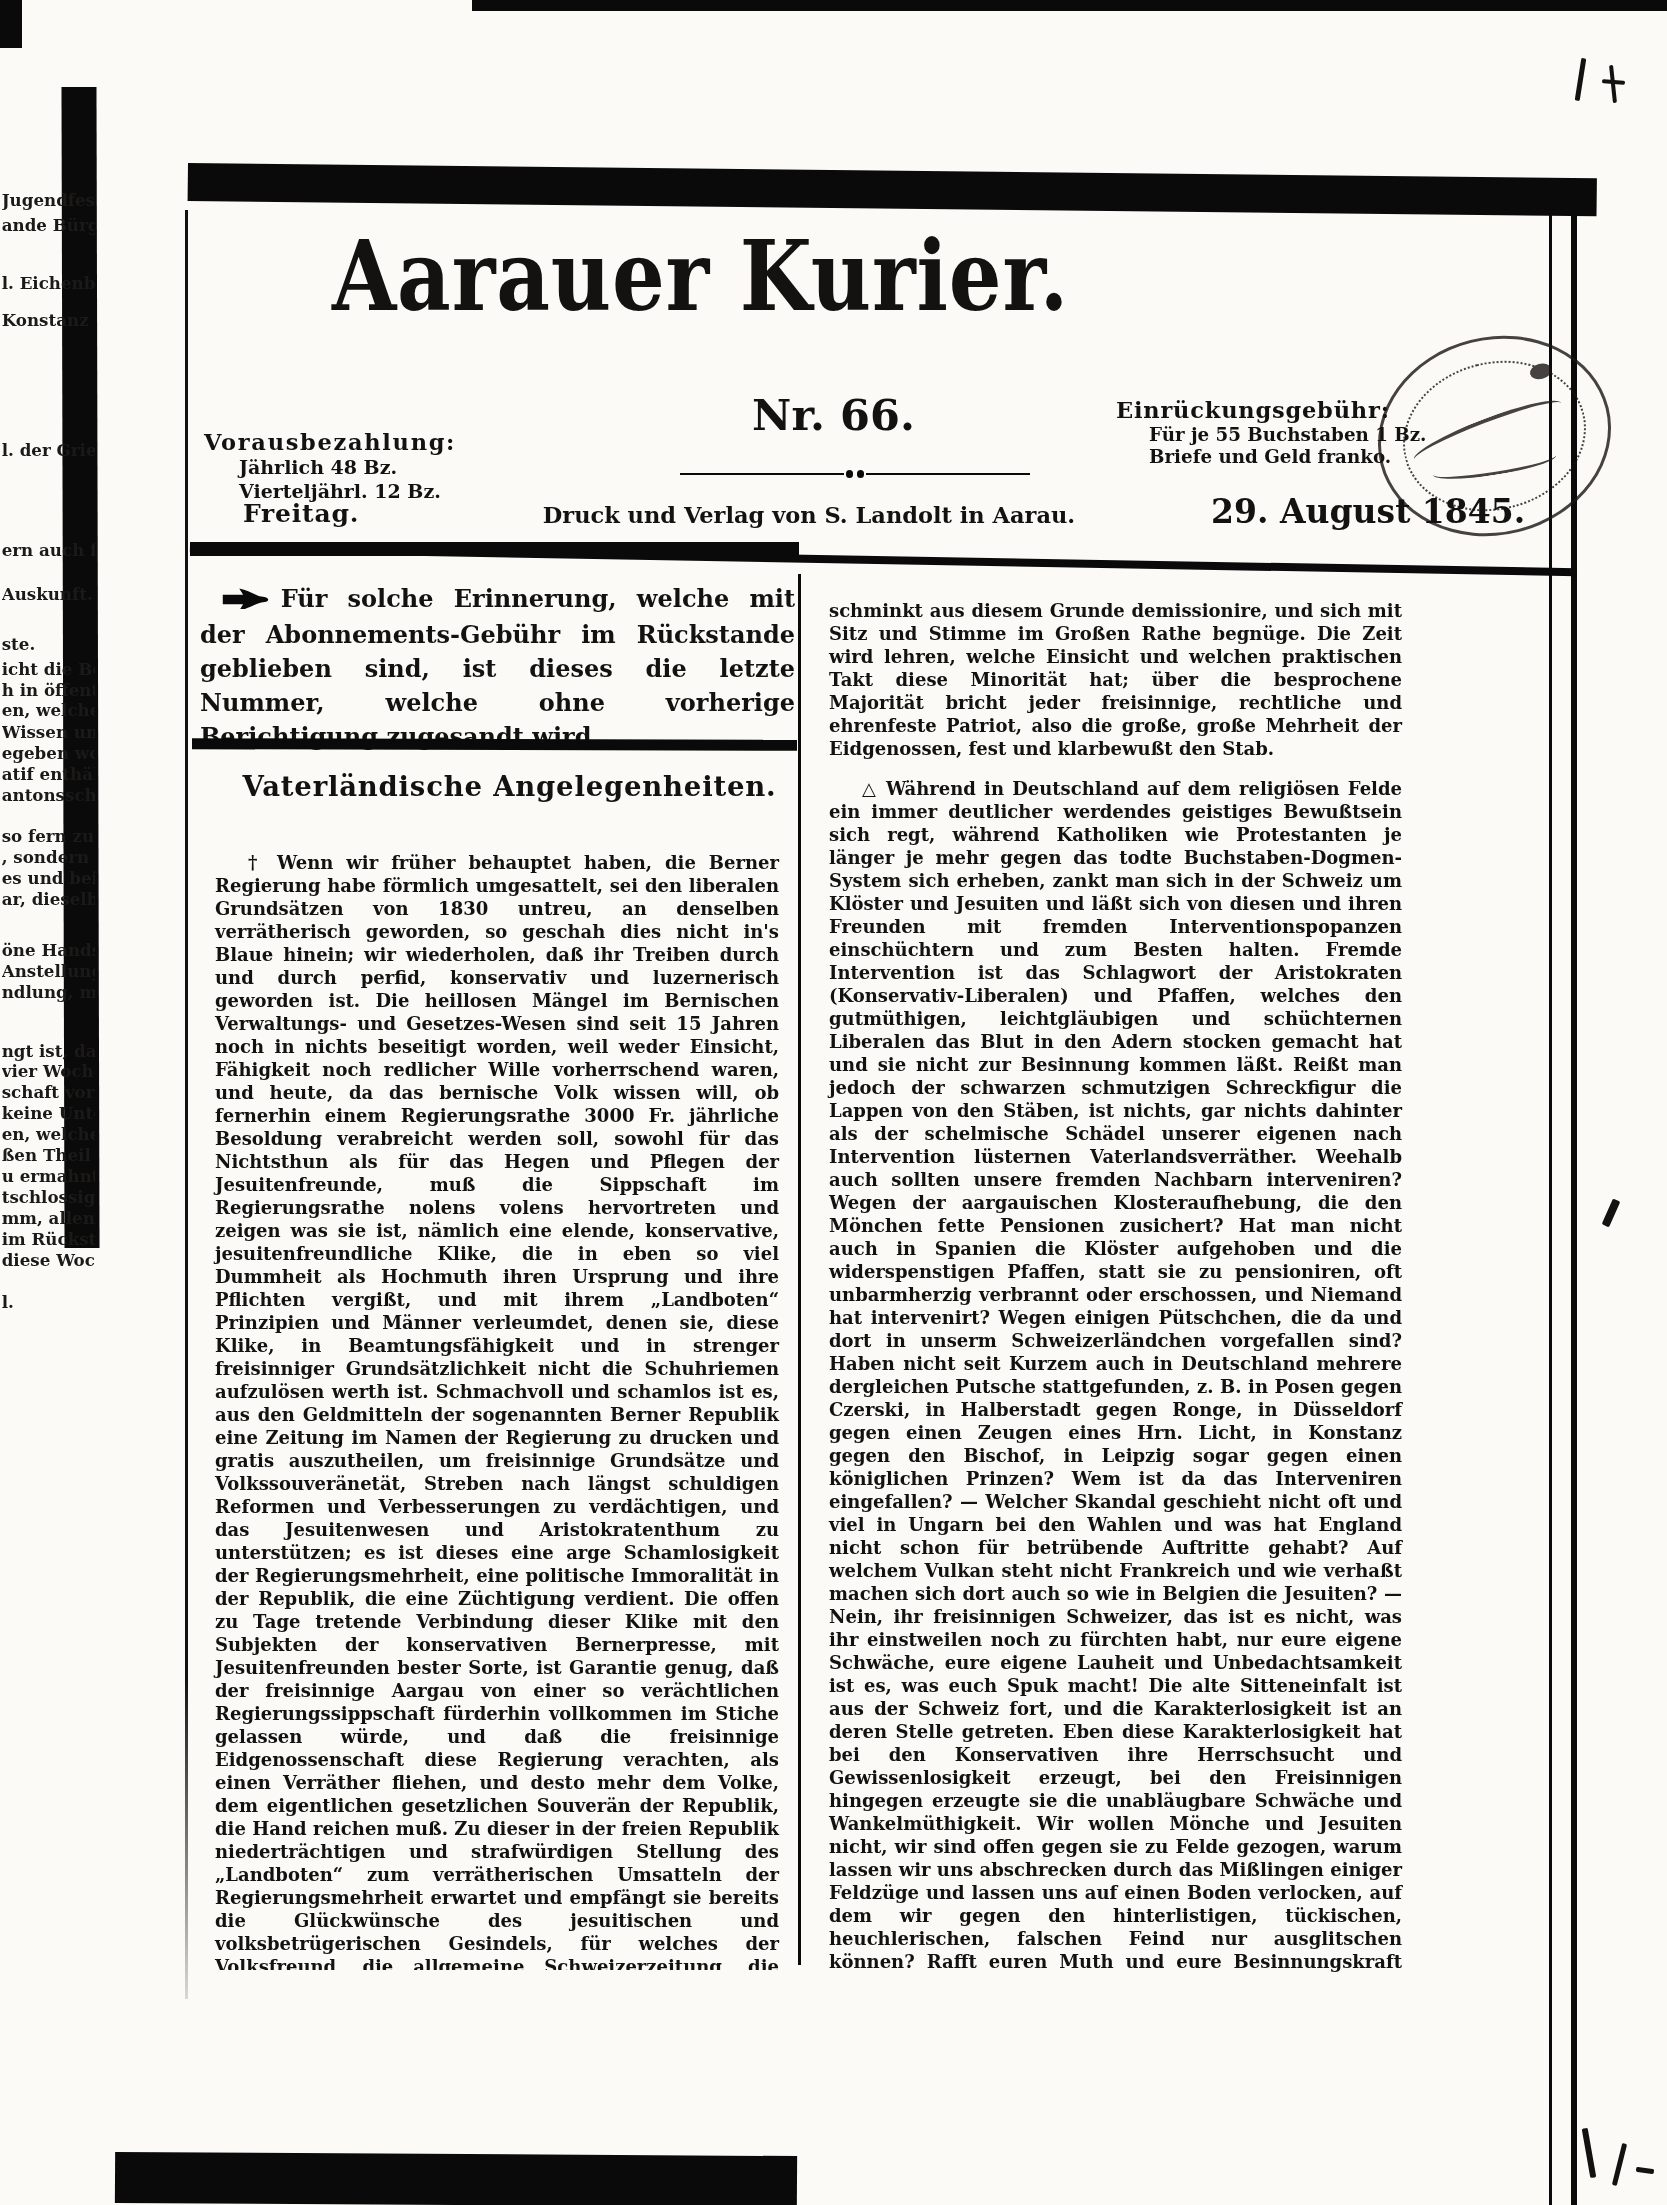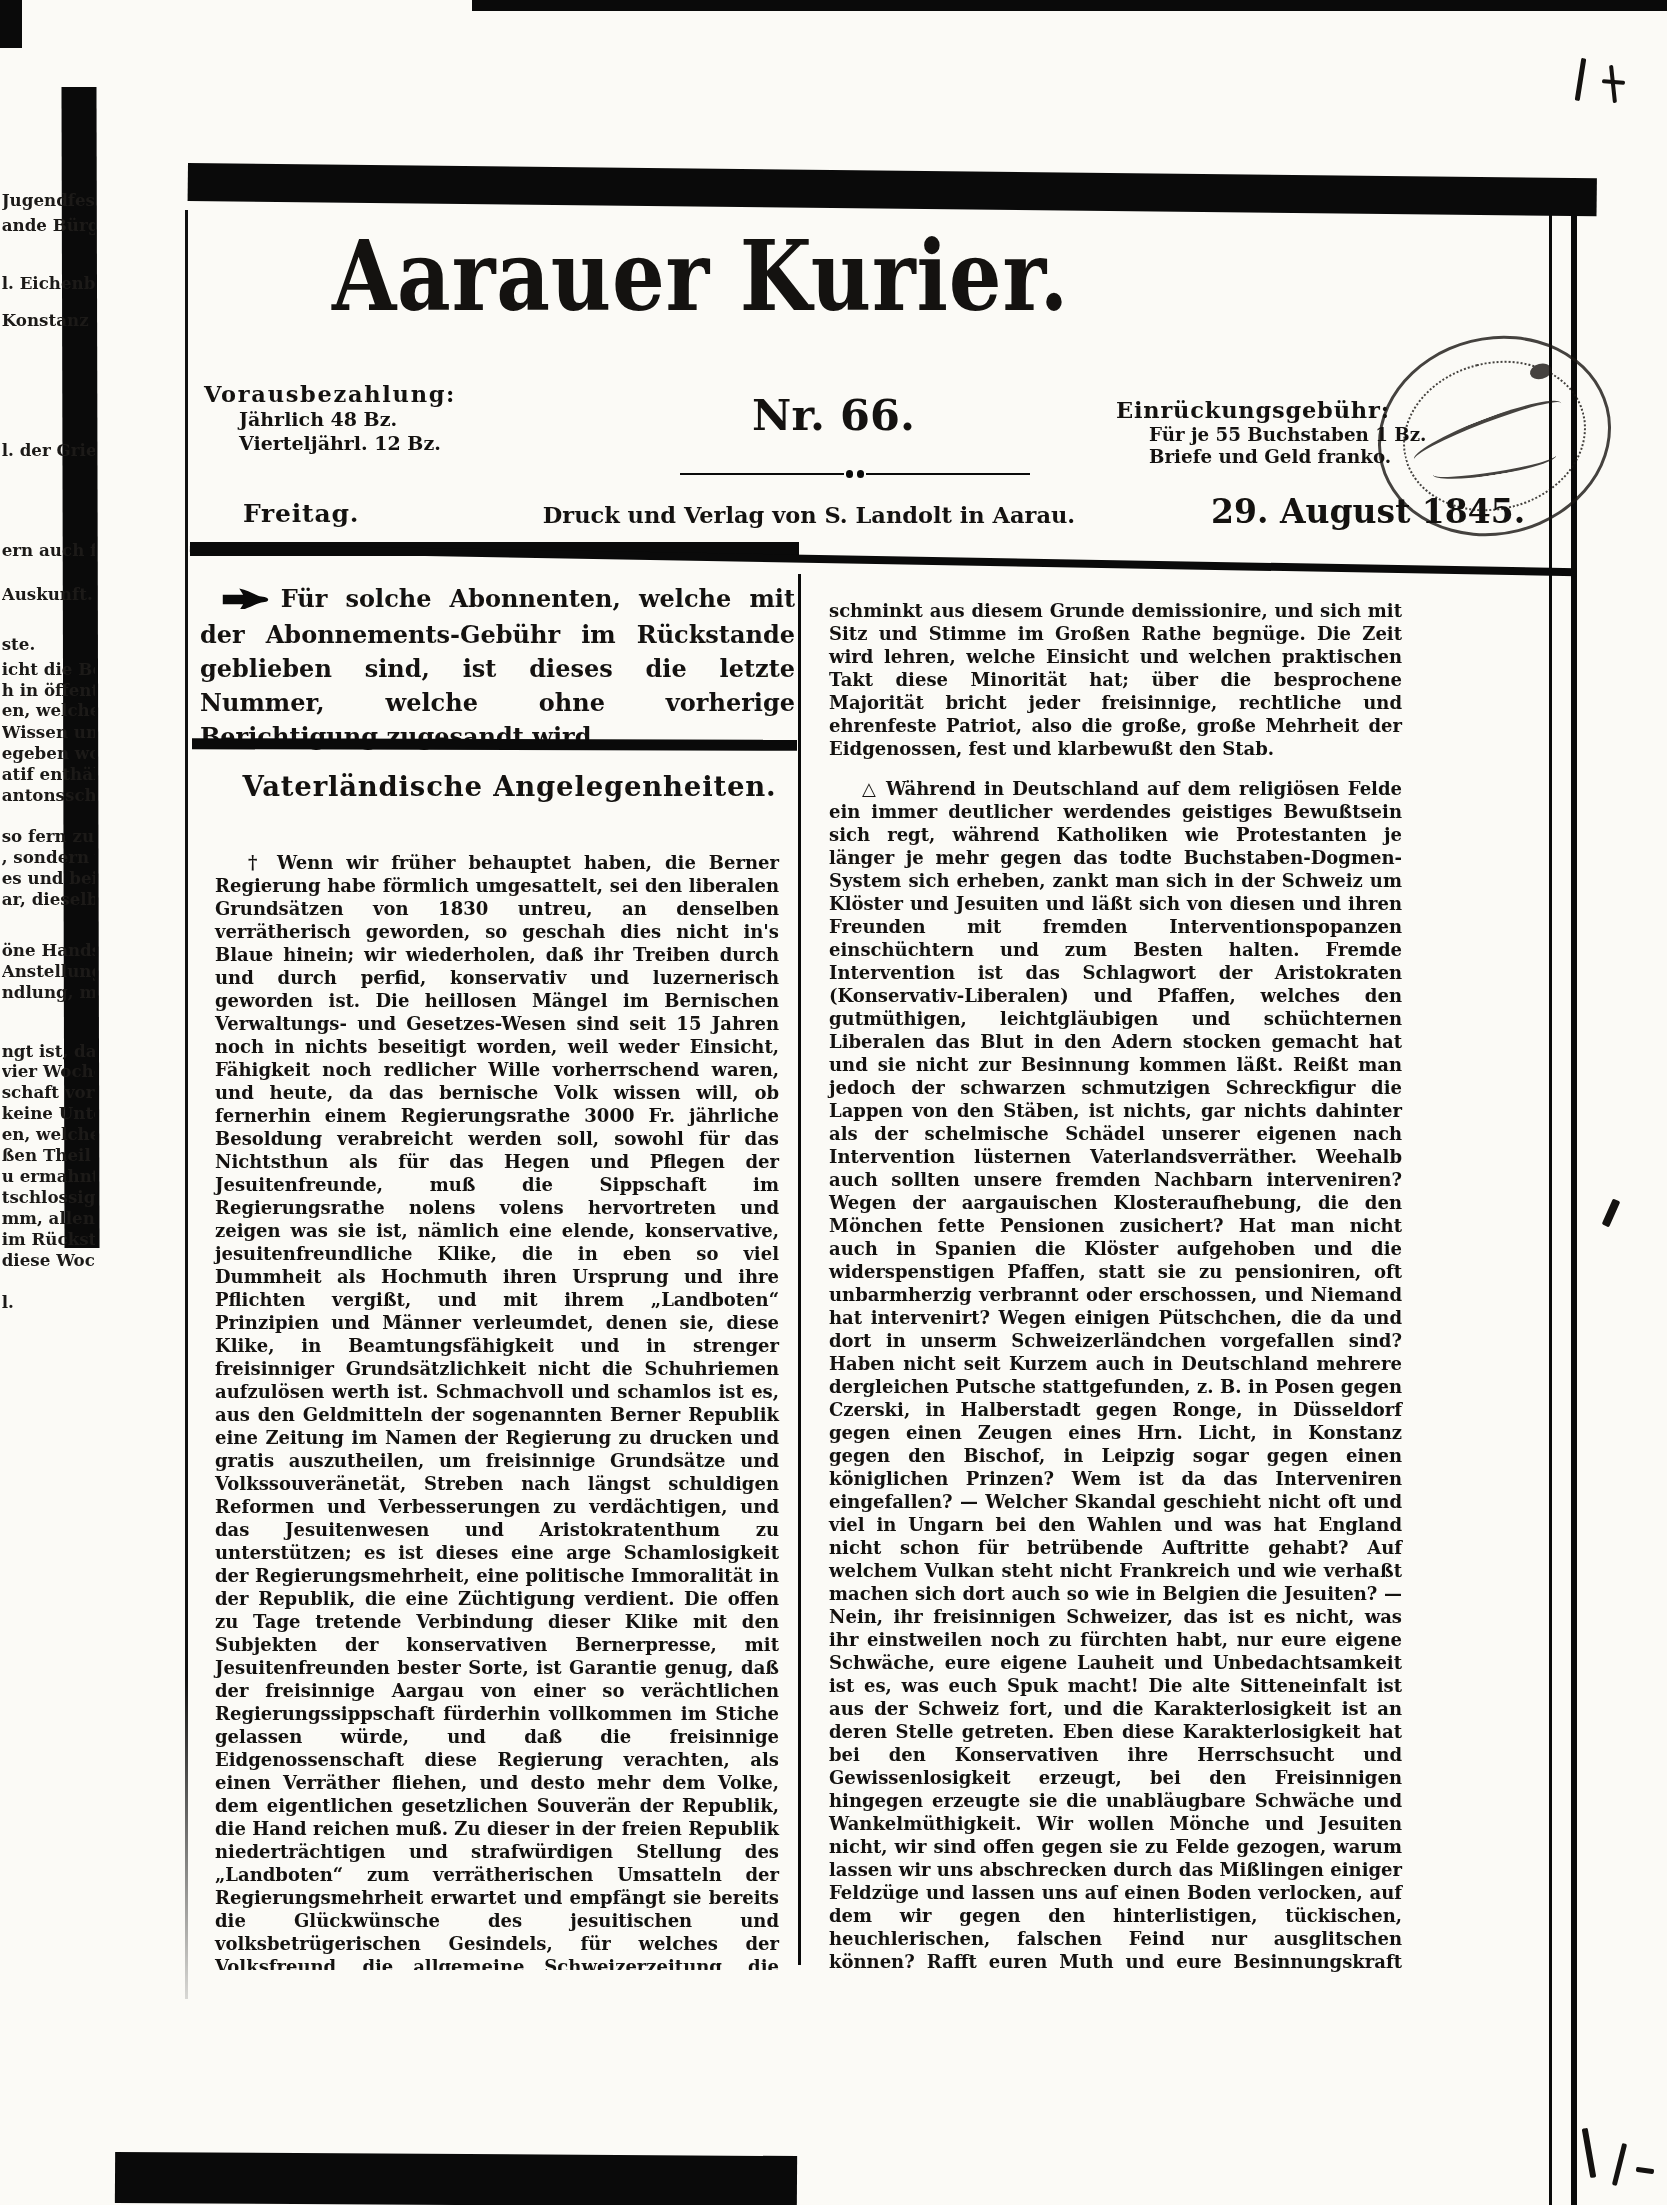--- a/index.html
+++ b/index.html
@@ -27,21 +27,21 @@
   #marginalia{left:0;top:0;width:97px;height:2205px;}
   .frag{position:absolute;left:1.7px;width:93px;overflow:hidden;white-space:nowrap;
         font-size:16.7px;font-weight:bold;color:#1c1a18;}
 
   
   #masthead-title{left:292px;top:218px;width:817px;text-align:center;
     font-size:83px;font-weight:bold;letter-spacing:0.8px;transform:scaleY(1.18);transform-origin:center top;}
 
   
   #prepayment{left:204px;top:380px;width:275px;line-height:1.25;}
-  #prepayment .hlabel{font-size:22.5px;font-weight:bold;letter-spacing:1.7px;}
+  #prepayment .hlabel{font-size:22.5px;font-weight:bold;letter-spacing:1.7px;margin-top:48px;}
   #prepayment .hline{font-size:19px;font-weight:bold;padding-left:35px;}
   #issue-number{left:717px;top:390px;width:233px;text-align:center;font-size:43px;font-weight:bold;}
   #ornament{left:680px;top:469px;width:350px;height:10px;display:flex;align-items:center;}
   #ornament .bar{flex:1;height:2.5px;background:#0a0a0a;}
   #ornament .dot{width:7.5px;height:7.5px;border-radius:50%;background:#0a0a0a;margin:0 1.7px;}
   #insertion-fee{left:1116px;top:397px;width:350px;line-height:1.2;}
   #insertion-fee .hlabel{font-size:22.5px;font-weight:bold;letter-spacing:0.8px;}
   #insertion-fee .hline{font-size:18.3px;font-weight:bold;padding-left:33px;}
 
   
@@ -162,21 +162,21 @@
 
 <div class="abs frak" id="dateline-weekday">Freitag.</div>
 <div class="abs frak" id="dateline-imprint">Druck und Verlag von S. Landolt in Aarau.</div>
 <div class="abs frak" id="dateline-date">29. August 1845.</div>
 <div class="abs ink" id="rule-under-dateline-thick"></div>
 <div class="abs ink" id="rule-under-dateline"></div>
 
 <div class="abs" id="notice">
   <span class="manicule"><svg width="47" height="22" viewBox="0 0 60 28">
         <path fill="#0a0a0a" d="M1 10 h26 l-5 -8 c10 2 16 6 24 9 c5 2 13 1 13 5 c0 4 -8 3 -13 5 c-8 3 -14 7 -24 9 l5 -8 h-26 z"></path>
-      </svg></span><span>Für solche Abonnenten, welche mit der Abonnements-Gebühr im Rückstande geblieben sind, ist dieses die letzte Nummer, welche ohne vorherige Berichtigung zugesandt wird.</span>
+      </svg></span><span>Für solche Erinnerung, welche mit der Abonnements-Gebühr im Rückstande geblieben sind, ist dieses die letzte Nummer, welche ohne vorherige Berichtigung zugesandt wird.</span>
 </div>
 <div class="abs ink" id="rule-under-notice"></div>
 
 <div class="abs frak" id="section-heading">Vaterländische Angelegenheiten.</div>
 
 <div class="abs colbody" id="col-left">
   <p><span>†</span> <span>Wenn wir früher behauptet haben, die Berner Regierung habe förmlich umgesattelt, sei den liberalen Grundsätzen von 1830 untreu, an denselben verrätherisch geworden, so geschah dies nicht in's Blaue hinein; wir wiederholen, daß ihr Treiben durch und durch perfid, konservativ und luzernerisch geworden ist. Die heillosen Mängel im Bernischen Verwaltungs- und Gesetzes-Wesen sind seit 15 Jahren noch in nichts beseitigt worden, weil weder Einsicht, Fähigkeit noch redlicher Wille vorherrschend waren, und heute, da das bernische Volk wissen will, ob fernerhin einem Regierungsrathe 3000 Fr. jährliche Besoldung verabreicht werden soll, sowohl für das Nichtsthun als für das Hegen und Pflegen der Jesuitenfreunde, muß die Sippschaft im Regierungsrathe nolens volens hervortreten und zeigen was sie ist, nämlich eine elende, konservative, jesuitenfreundliche Klike, die in eben so viel Dummheit als Hochmuth ihren Ursprung und ihre Pflichten vergißt, und mit ihrem „Landboten“ Prinzipien und Männer verleumdet, denen sie, diese Klike, in Beamtungsfähigkeit und in strenger freisinniger Grundsätzlichkeit nicht die Schuhriemen aufzulösen werth ist. Schmachvoll und schamlos ist es, aus den Geldmitteln der sogenannten Berner Republik eine Zeitung im Namen der Regierung zu drucken und gratis auszutheilen, um freisinnige Grundsätze und Volkssouveränetät, Streben nach längst schuldigen Reformen und Verbesserungen zu verdächtigen, und das Jesuitenwesen und Aristokratenthum zu unterstützen; es ist dieses eine arge Schamlosigkeit der Regierungsmehrheit, eine politische Immoralität in der Republik, die eine Züchtigung verdient. Die offen zu Tage tretende Verbindung dieser Klike mit den Subjekten der konservativen Bernerpresse, mit Jesuitenfreunden bester Sorte, ist Garantie genug, daß der freisinnige Aargau von einer so verächtlichen Regierungssippschaft fürderhin vollkommen im Stiche gelassen würde, und daß die freisinnige Eidgenossenschaft diese Regierung verachten, als einen Verräther fliehen, und desto mehr dem Volke, dem eigentlichen gesetzlichen Souverän der Republik, die Hand reichen muß. Zu dieser in der freien Republik niederträchtigen und strafwürdigen Stellung des „Landboten“ zum verrätherischen Umsatteln der Regierungsmehrheit erwartet und empfängt sie bereits die Glückwünsche des jesuitischen und volksbetrügerischen Gesindels, für welches der Volksfreund, die allgemeine Schweizerzeitung, die eidg. Zeitung, Baslerzeitung und dergleichen sauberes Kaliber die Wortführer sind. Bekanntlich ist das Wort konservativ der Inbegriff von treuloser, verrätherischer und lügnerischer Gesinnung, welche Hebung der Familienherrschaft oder des Aristokratenthums durch Volksbetrug und Jesuiten anstrebt. Wenn nun die Berner Regierungsmehrheit, sogar ein Weber! mit vollen Segeln dem konservativen Hafen zusteuert, kann eine grundsätzlich feste, strengfreisinnige Minorität im Regierungsrathe länger bleiben ohne zu erröthen, und sich solcher Kollegen vor dem Kanton und der Eidgenossenschaft zu schämen? Politische wie persönliche republikanische Ehrenhaftigkeit erfordert, daß die so winzige liberale Minorität im Regierungsrathe es nicht länger mit ihrer Ehre vereinbar findet, neben solcher Gesinnungs- und Treulosigkeit zu sitzen, sondern offen und unge-</span></p>
 </div>
 
 <div class="abs ink" id="col-divider"></div>

